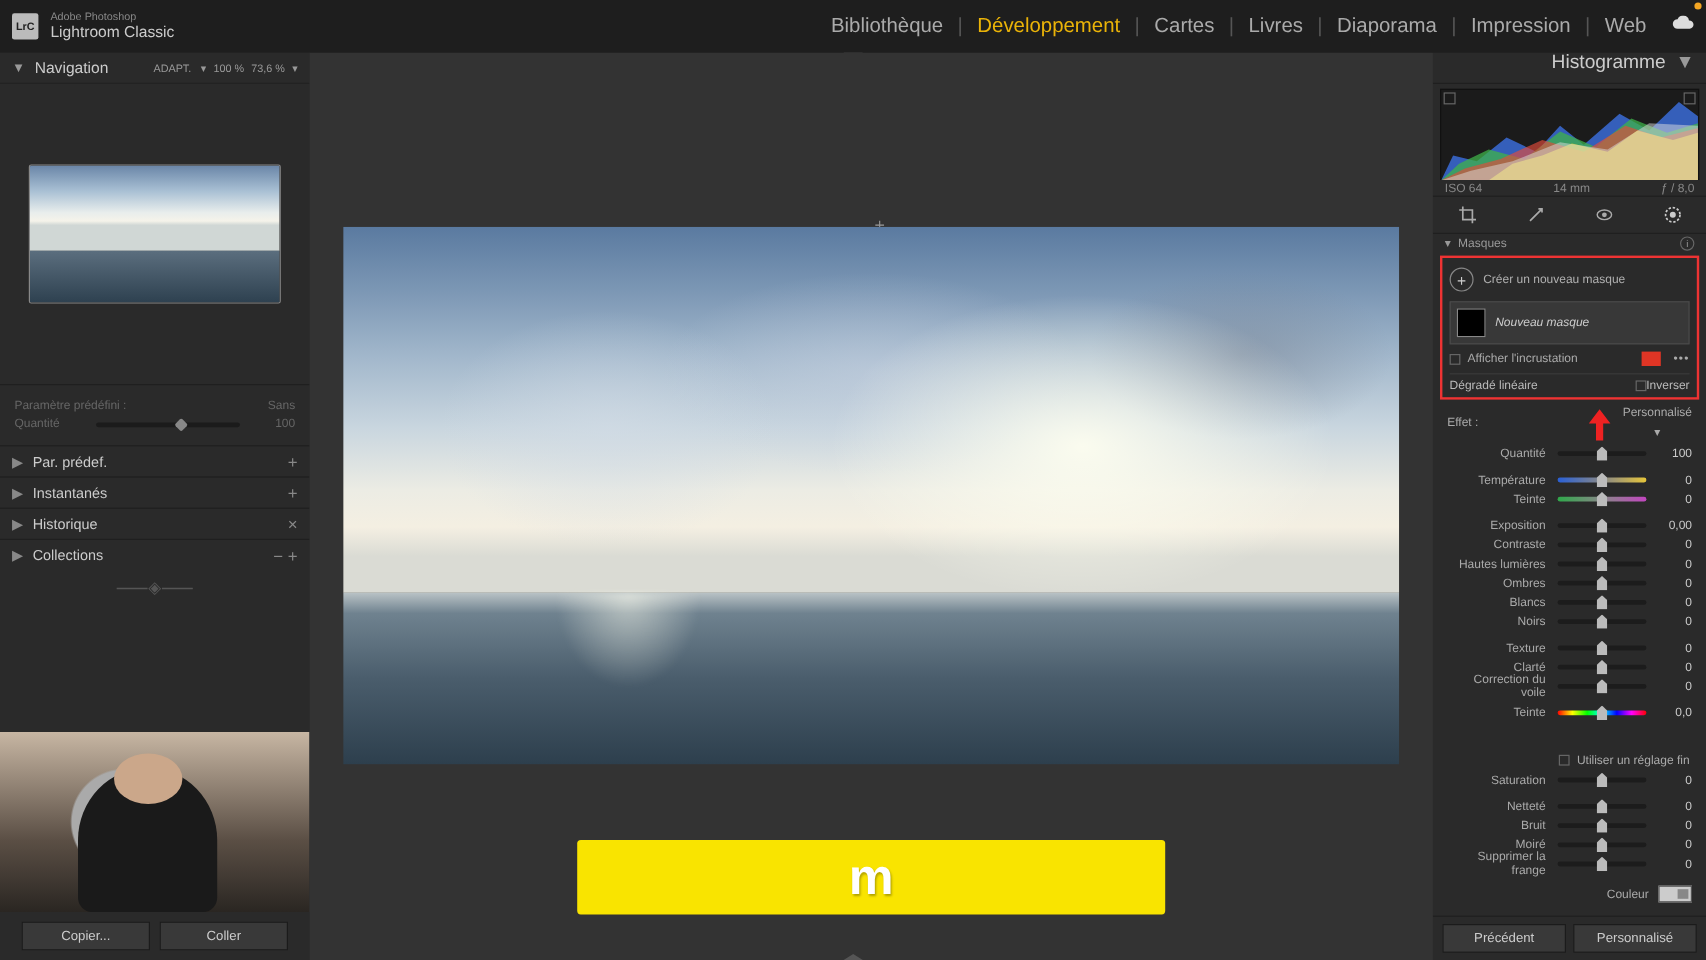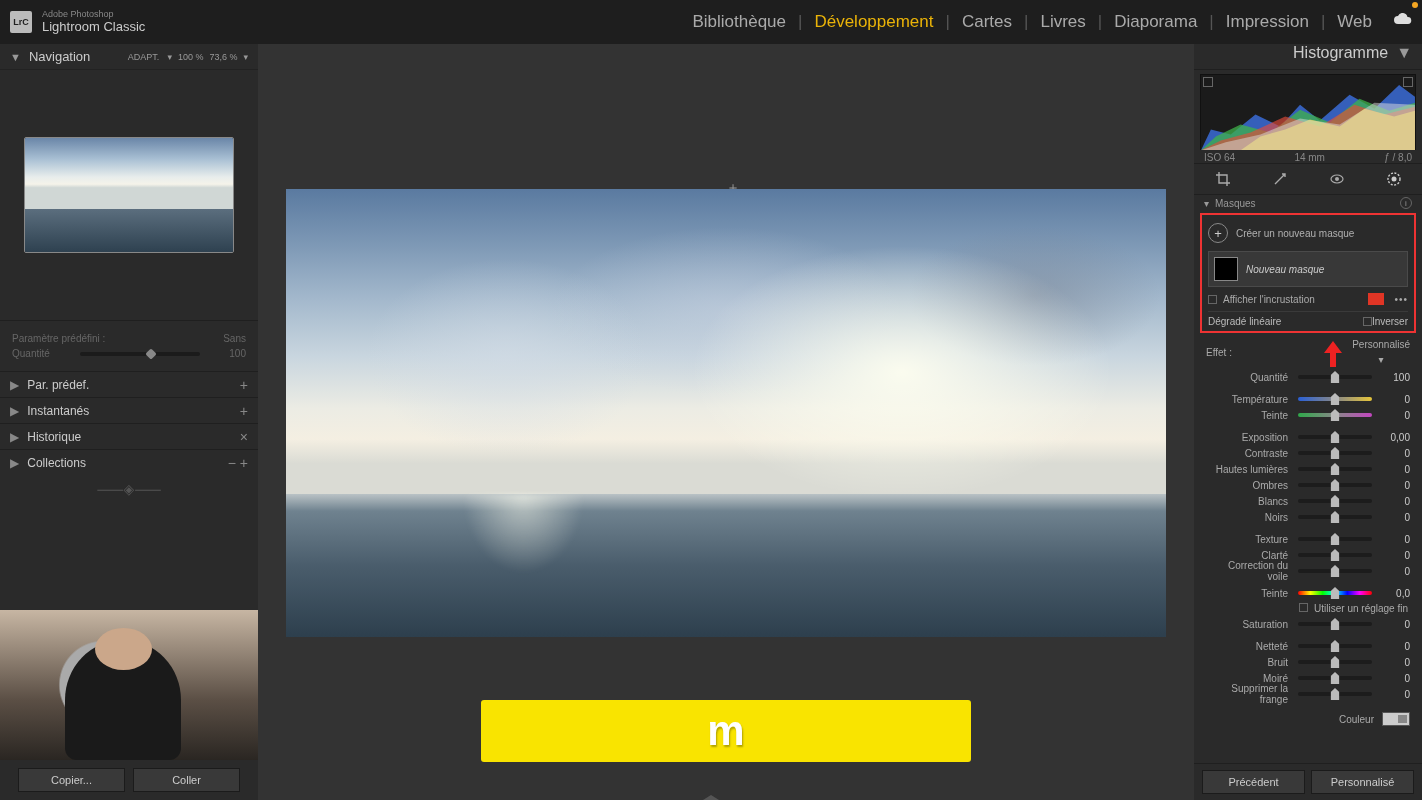--- a/index.html
+++ b/index.html
@@ -117,21 +117,21 @@
 .slider-row .track { flex:1; height:4px; border-radius:2px; position:relative; margin:0 4px; }
 .slider-row .track .knob { position:absolute; top:-4px; left:50%; width:9px; height:12px; transform:translateX(-50%); }
 .slider-row .track .knob::before { content:''; position:absolute; inset:0; background:#bbb; clip-path: polygon(50% 0, 100% 35%, 100% 100%, 0 100%, 0 35%);}
 .slider-row .value { width:28px; text-align:right; color:#ccc; font-size:10px; }
 .track-gray { background:#1c1c1c; }
 .track-temp { background:linear-gradient(to right,#2a60d6,#888 50%,#e6c53a); }
 .track-tint { background:linear-gradient(to right,#2fa84a,#888 50%,#c346c0); }
 .track-hue { background:linear-gradient(to right,#ff0000,#ffff00,#00ff00,#00ffff,#0000ff,#ff00ff,#ff0000); }
 
 .slider-gap { height:6px; }
-.fine-row { display:flex; justify-content:flex-end; gap:6px; padding:2px 14px; color:#aaa; font-size:10px; }
+.fine-row { display:flex; justify-content:flex-end; gap:6px; padding:2px 14px; color:#aaa; font-size:10px;margin-top:25px; }
 .fine-row .chk { width:9px; height:9px; border:1px solid #666; }
 .color-row { display:flex; align-items:center; padding:4px 12px; }
 .color-row .label { color:#aaa; margin-left:auto; margin-right:8px;}
 .color-row .sw { width:28px; height:14px; background:#ccc; border:1px solid #555; position:relative; }
 .color-row .sw::after{content:''; position:absolute; right:2px; top:2px; bottom:2px; width:9px; background:linear-gradient(#888,#888);}
 
 .right-buttons { margin-top:auto; display:flex; gap:6px; padding:6px 8px; border-top:1px solid #1f1f1f; }
 .orange-dot { position:absolute; top:2px; right:4px; width:6px; height:6px; background:#f4a623; border-radius:50%; }
 </style>
 </head>

